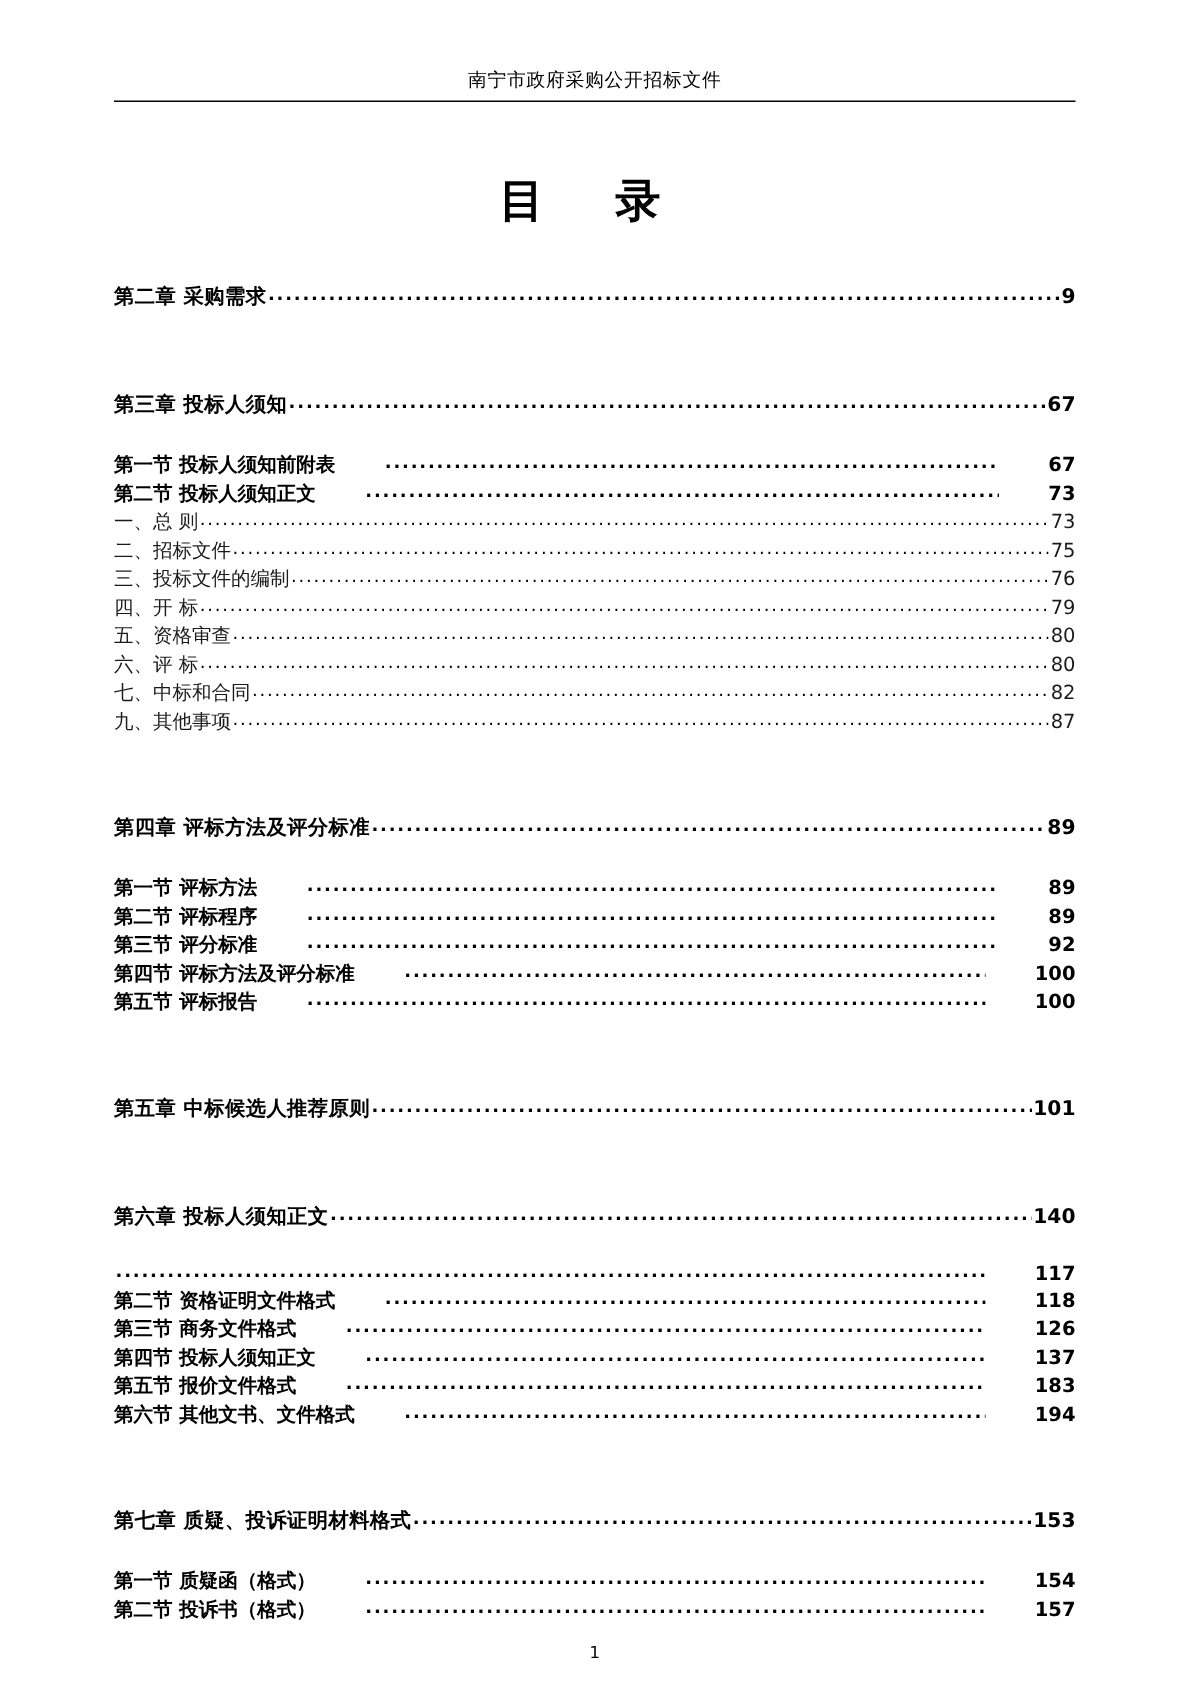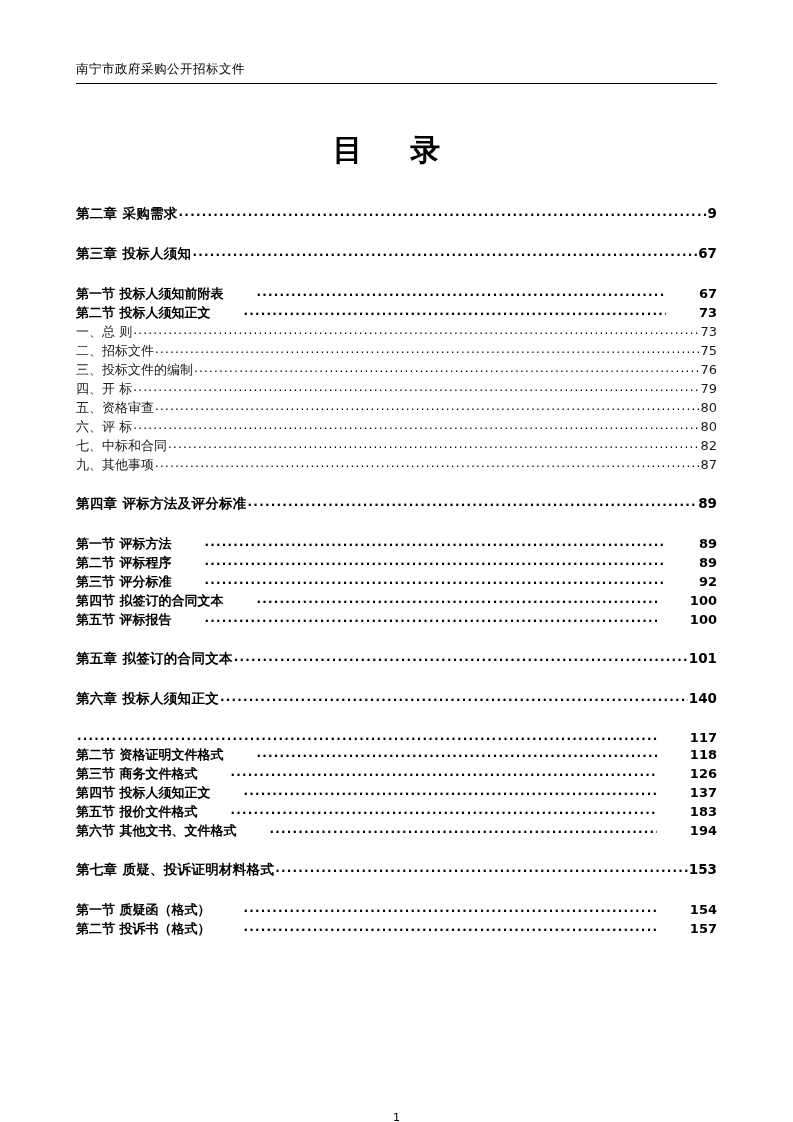--- a/index.html
+++ b/index.html
@@ -17,21 +17,22 @@
   }
   .page {
     position: relative;
     width: 793px;
     height: 1122px;
     box-sizing: border-box;
     padding: 0 76px;
   }
   
   .header {
-    margin-top: 60px;
+    margin-top: 44px;
+    text-align: center;
     font-size: 12.5px;
     line-height: 18px;
     letter-spacing: 0.5px;
     color: #000;
   }
   .header-rule {
     margin-top: 5px;
     border-bottom: 1px solid #000;
     width: 100%;
   }
@@ -71,20 +72,21 @@
   }
   .toc-page {
     flex: 0 0 auto;
     text-align: right;
   }
   
   .lv-chapter {
     font-weight: bold;
     font-size: 13.5px;
     margin-bottom: 2px;
+    margin-top: 32px;
   }
   .lv-chapter .toc-label { letter-spacing: 0.3px; }
   .lv-section {
     font-weight: bold;
     font-size: 13px;
     margin-bottom: 1px;
     gap: 32px;
   }
   .lv-sub {
     font-weight: normal;
@@ -195,32 +197,32 @@
         <span class="toc-label">第二节 评标程序</span>
         <span class="toc-dots">........................................................................................................................................................................................................</span>
         <span class="toc-page">89</span>
       </div>
       <div class="toc-row lv-section">
         <span class="toc-label">第三节 评分标准</span>
         <span class="toc-dots">........................................................................................................................................................................................................</span>
         <span class="toc-page">92</span>
       </div>
       <div class="toc-row lv-section">
-        <span class="toc-label">第四节 拟签订的合同文本</span>
+        <span class="toc-label">第四节 评标方法及评分标准</span>
         <span class="toc-dots">........................................................................................................................................................................................................</span>
         <span class="toc-page">100</span>
       </div>
       <div class="toc-row lv-section">
         <span class="toc-label">第五节 评标报告</span>
         <span class="toc-dots">........................................................................................................................................................................................................</span>
         <span class="toc-page">100</span>
       </div>
       <div class="gap-lg"></div>
       <div class="toc-row lv-chapter">
-        <span class="toc-label">第五章   拟签订的合同文本</span>
+        <span class="toc-label">第五章   中标候选人推荐原则</span>
         <span class="toc-dots">........................................................................................................................................................................................................</span>
         <span class="toc-page">101</span>
       </div>
       <div class="gap-lg"></div>
       <div class="toc-row lv-chapter">
         <span class="toc-label">第六章   投标人须知正文</span>
         <span class="toc-dots">........................................................................................................................................................................................................</span>
         <span class="toc-page">140</span>
       </div>
       <div class="gap-lg"></div>

